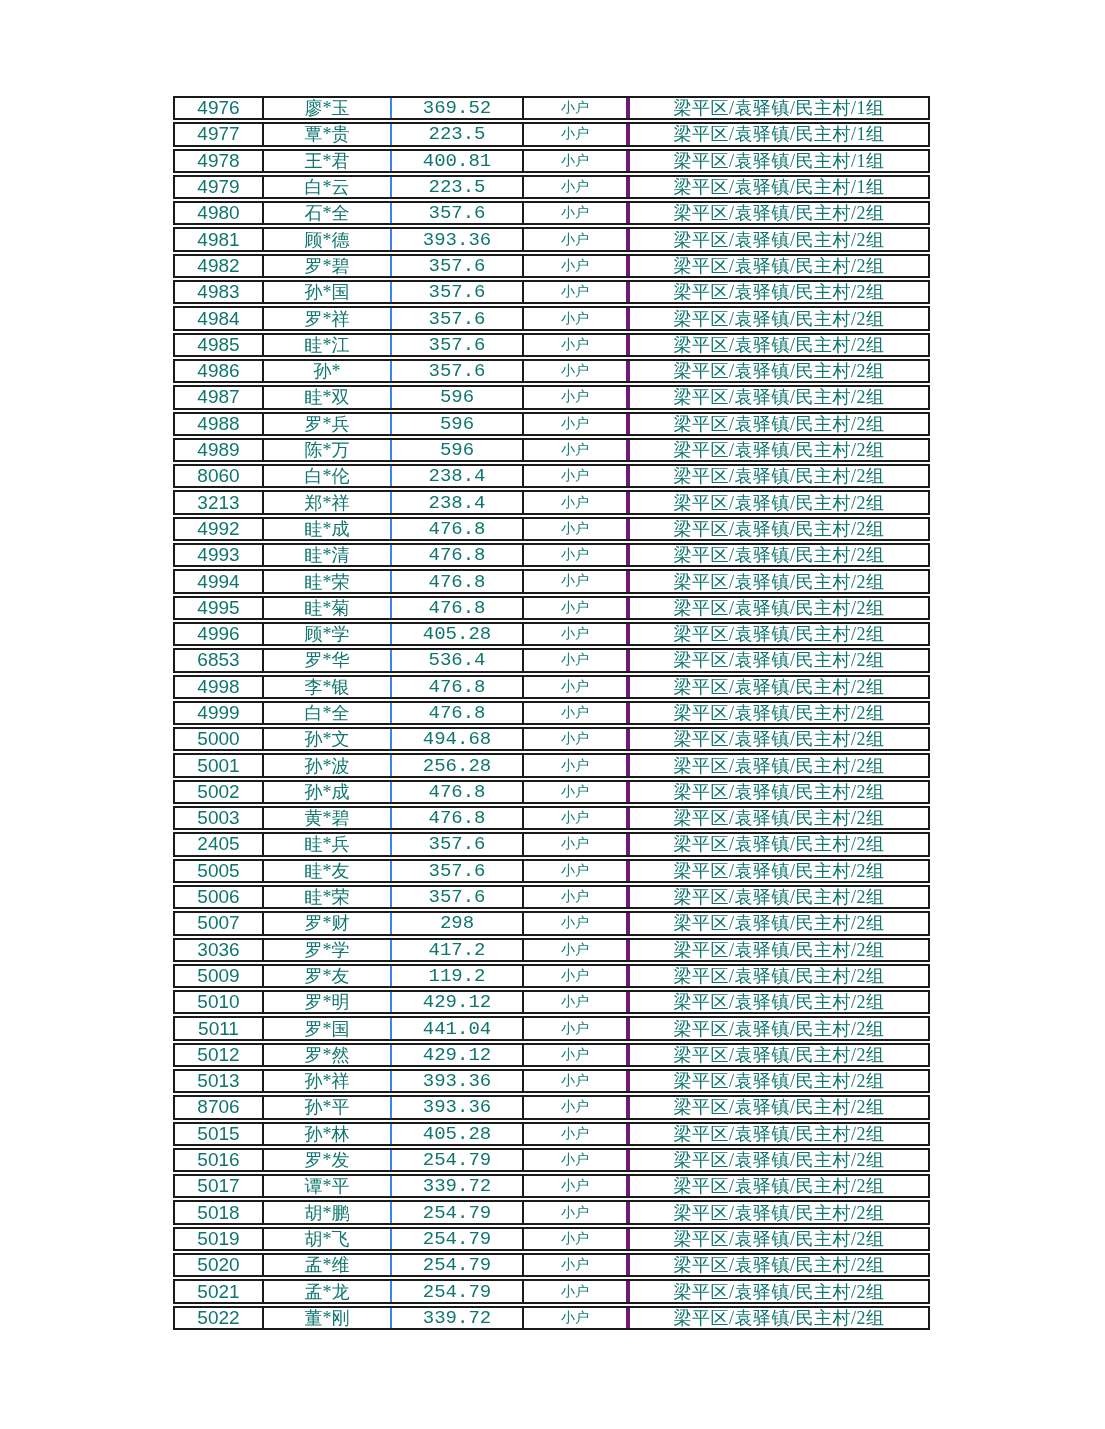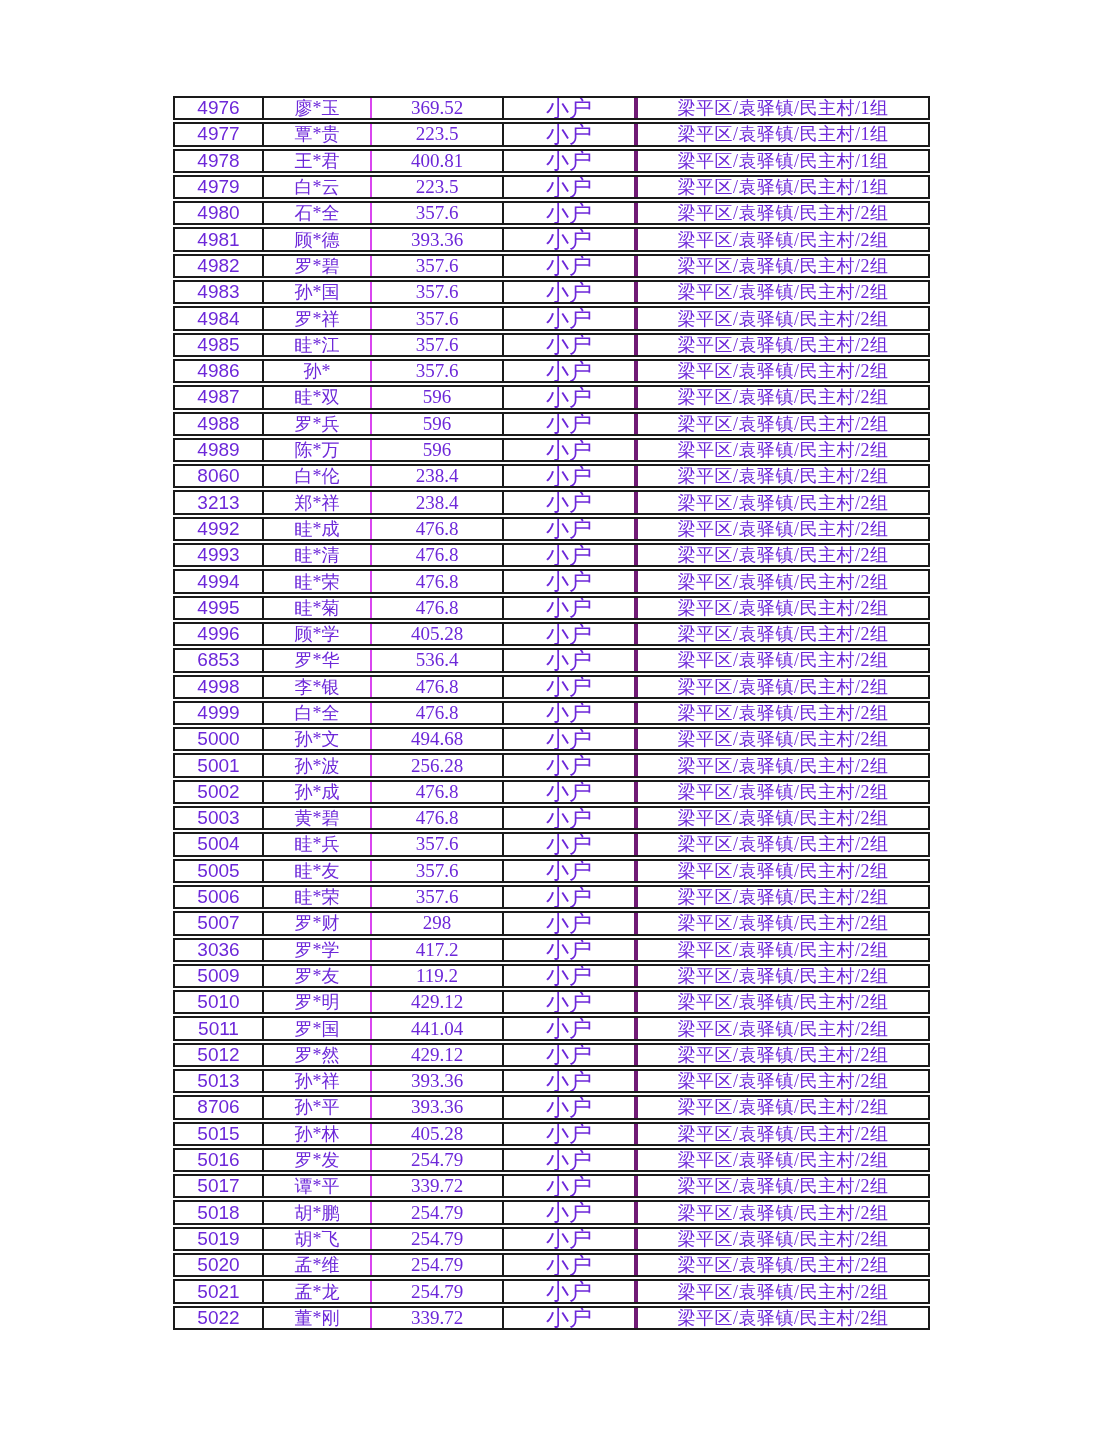--- a/index.html
+++ b/index.html
@@ -7,21 +7,21 @@
     padding: 0;
     background: #ffffff;
   }
   .page {
     position: relative;
     width: 1105px;
     height: 1429px;
     background: #ffffff;
     overflow: hidden;
     font-family: "Liberation Serif", serif;
-    color: #6d28d9;
+    color: #0f766e;
   }
   .records-table {
     position: absolute;
     left: 173px;
     top: 96px;
     width: 757px;
   }
   .row {
     display: flex;
     box-sizing: border-box;
@@ -32,23 +32,23 @@
   }
   .cell {
     box-sizing: border-box;
     display: flex;
     align-items: center;
     justify-content: center;
     overflow: hidden;
     white-space: nowrap;
   }
   .c0 { width: 87px;  font-family: "Liberation Sans", sans-serif; font-size: 19px; }
-  .c1 { width: 108px; border-left: 2px solid #1a1a1a; font-size: 18px; }
-  .c2 { width: 132px; border-left: 2px solid #d946ef; font-family: Liberation Serif, serif; font-size: 19px; }
-  .c3 { width: 132px; border-left: 2px solid #1a1a1a; font-size: 23px; }
+  .c1 { width: 128px; border-left: 2px solid #1a1a1a; font-size: 18px; }
+  .c2 { width: 132px; border-left: 2px solid #3b82f6; font-family: Liberation Mono, monospace; font-size: 19px; }
+  .c3 { width: 104px; border-left: 2px solid #1a1a1a; font-size: 14px; }
   .c4 { flex: 1;      border-left: 4px solid #701a75; font-size: 18px; letter-spacing: 0.5px; }
 </style>
 </head>
 <body>
 
 <div class="page">
   <div class="records-table">
       <div class="row">
         <div class="cell c0">4976</div>
         <div class="cell c1">廖*玉</div>
@@ -239,21 +239,21 @@
         <div class="cell c4">梁平区/袁驿镇/民主村/2组</div>
       </div>
       <div class="row">
         <div class="cell c0">5003</div>
         <div class="cell c1">黄*碧</div>
         <div class="cell c2">476.8</div>
         <div class="cell c3">小户</div>
         <div class="cell c4">梁平区/袁驿镇/民主村/2组</div>
       </div>
       <div class="row">
-        <div class="cell c0">5004</div>
+        <div class="cell c0">2405</div>
         <div class="cell c1">眭*兵</div>
         <div class="cell c2">357.6</div>
         <div class="cell c3">小户</div>
         <div class="cell c4">梁平区/袁驿镇/民主村/2组</div>
       </div>
       <div class="row">
         <div class="cell c0">5005</div>
         <div class="cell c1">眭*友</div>
         <div class="cell c2">357.6</div>
         <div class="cell c3">小户</div>

